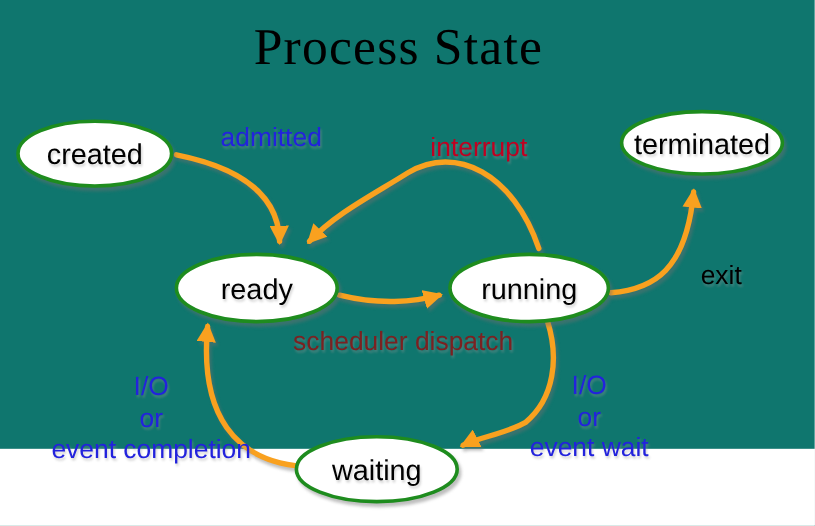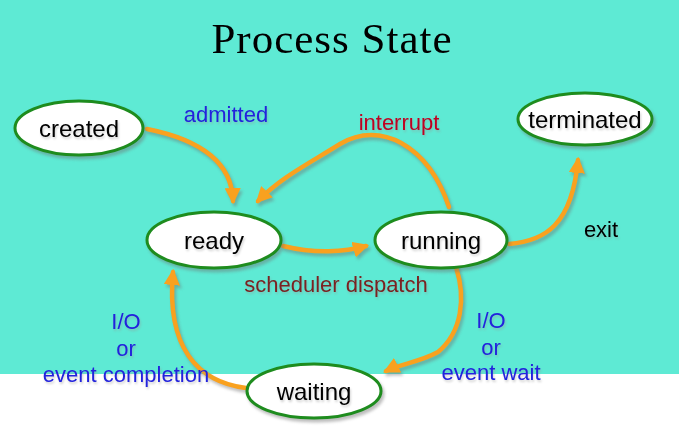--- a/index.html
+++ b/index.html
@@ -8,21 +8,21 @@
     background: #ffffff;
     width: 679px;
     height: 438px;
     overflow: hidden;
     font-family: "Liberation Sans", sans-serif;
   }
   .canvas {
     position: relative;
     width: 679px;
     height: 374px;
-    background: #5eead4;
+    background: #0f766e;
   }
   svg { display: block; }
   .shape-shadow { filter: drop-shadow(2px 3px 1.5px rgba(110,110,110,0.45)); }
   .text-shadow  { filter: drop-shadow(1.5px 2px 1px rgba(150,150,150,0.45)); }
   .title-text {
     font-family: "Liberation Serif", serif;
     font-size: 43px;
     letter-spacing: 1px;
   }
   .state-text {

